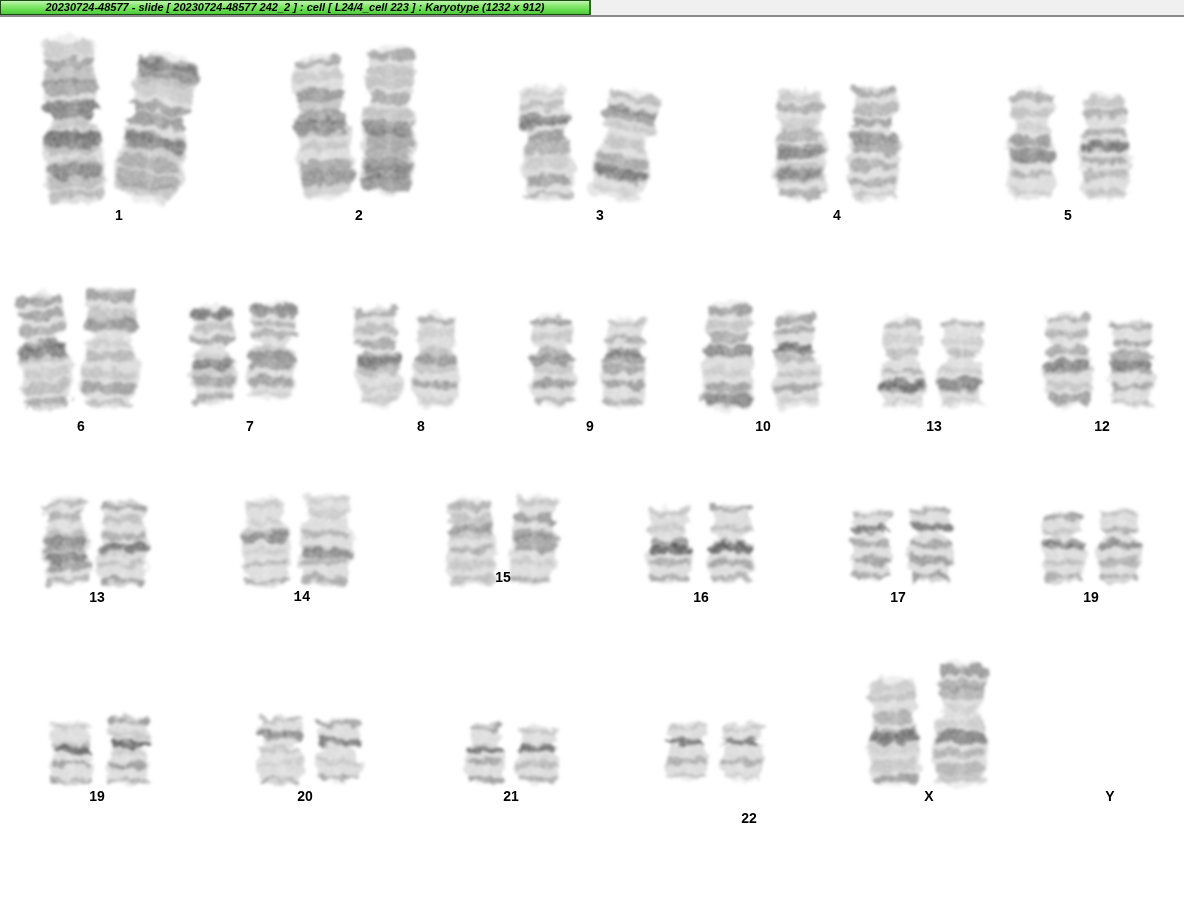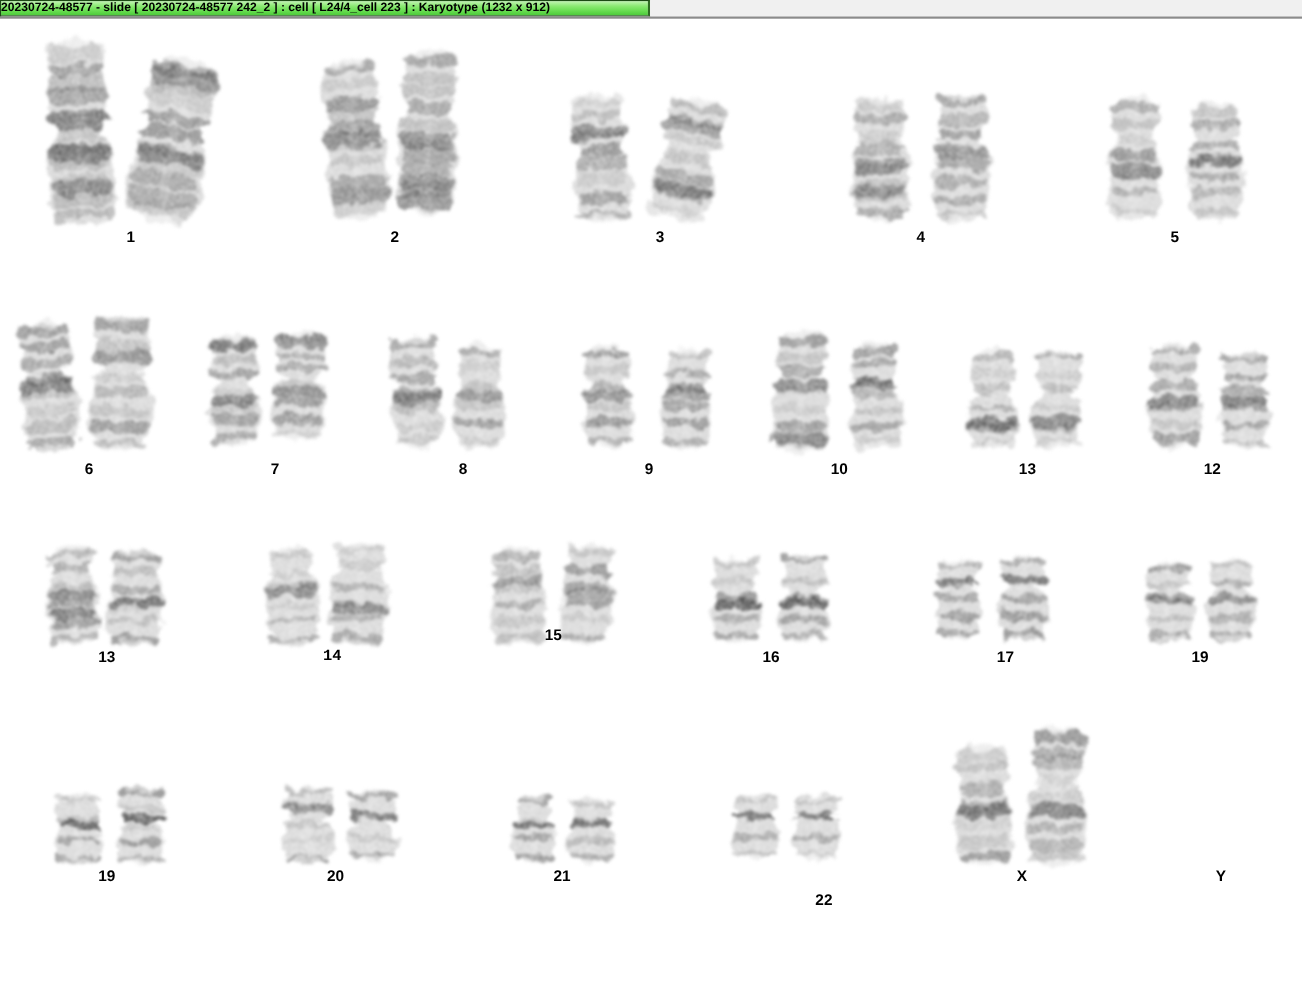--- a/index.html
+++ b/index.html
@@ -4,22 +4,22 @@
 <style>
   html,body{margin:0;padding:0;background:#fff;}
   .screen{
     position:relative;width:1184px;height:899px;background:#ffffff;
     font-family:"Liberation Sans",sans-serif;overflow:hidden;
   }
   .titlebar{
     position:absolute;left:0;top:0;width:591px;height:15px;box-sizing:border-box;
     border:1px solid #1c4a14;border-right:2px solid #2e6b22;
     background:linear-gradient(180deg,#c2f4b4 0%,#8ae972 35%,#66dc4f 70%,#4cc93a 100%);
-    text-align:left;color:#000;font-size:11px;font-weight:bold;line-height:13px;
-    white-space:nowrap;overflow:hidden;
+    text-align:center;color:#000;font-size:11px;font-weight:bold;line-height:13px;
+    white-space:nowrap;overflow:hidden;font-style:italic;
   }
   .titlebar-rest{
     position:absolute;left:591px;top:0;width:593px;height:15px;background:#f0f0f0;
   }
   .sep{
     position:absolute;left:0;top:15px;width:1184px;height:2px;background:#8b8b8b;
   }
   .canvas{position:absolute;left:0;top:0;width:1184px;height:899px;}
   .chr-label{
     position:absolute;transform:translateX(-50%);
@@ -1176,21 +1176,21 @@
           <rect x="17.84" y="64.1" width="40.32" height="7.2" rx="3.6" fill="#1a1a1a" opacity="0.47"></rect>
           <rect x="17.84" y="81.4" width="40.32" height="8.1" rx="4.0" fill="#1a1a1a" opacity="0.50"></rect>
           <rect x="16.88" y="31.5" width="42.24" height="7.6" rx="3.8" fill="#050505" opacity="0.55"></rect>
           <ellipse cx="14" cy="40.599999999999994" rx="8.64" ry="4.56" fill="#ffffff"></ellipse>
           <ellipse cx="62" cy="40.599999999999994" rx="8.64" ry="4.56" fill="#ffffff"></ellipse>
           <ellipse cx="38" cy="16" rx="14.399999999999999" ry="2.66" fill="#ffffff" opacity="0.5"></ellipse>
           <ellipse cx="38" cy="88" rx="14.399999999999999" ry="2.66" fill="#ffffff" opacity="0.5"></ellipse>
           <rect x="35.120000000000005" y="18.56" width="5.76" height="66.88" fill="#ffffff" opacity="0.15"></rect>
         </g>
       </svg>
-      <div class="chr-label" style="left: 898px; top: 589px; margin-left: 16px;">17</div>
+      <div class="chr-label" style="left: 898px; top: 589px;">17</div>
       <svg width="74" height="98" viewBox="0 0 74 98" class="chromosome" style="left: 1026px; top: 498px; transform: rotate(-1deg);">
         <defs>
           <filter id="cf35" x="-40%" y="-40%" width="180%" height="180%" color-interpolation-filters="sRGB">
             <feTurbulence type="fractalNoise" baseFrequency="0.075" numOctaves="3" seed="59" result="disp"></feTurbulence>
             <feDisplacementMap in="SourceGraphic" in2="disp" scale="13" xChannelSelector="R" yChannelSelector="G" result="shape"></feDisplacementMap>
             <feTurbulence type="fractalNoise" baseFrequency="0.45" numOctaves="2" seed="9" result="grain"></feTurbulence>
             <feColorMatrix in="grain" type="matrix" values="0 0 0 0 1  0 0 0 0 1  0 0 0 0 1  0.55 0.55 0.55 0 -0.5" result="grainW"></feColorMatrix>
             <feComposite in="grainW" in2="shape" operator="in" result="grainC"></feComposite>
             <feMerge result="m">
               <feMergeNode in="shape"></feMergeNode>

